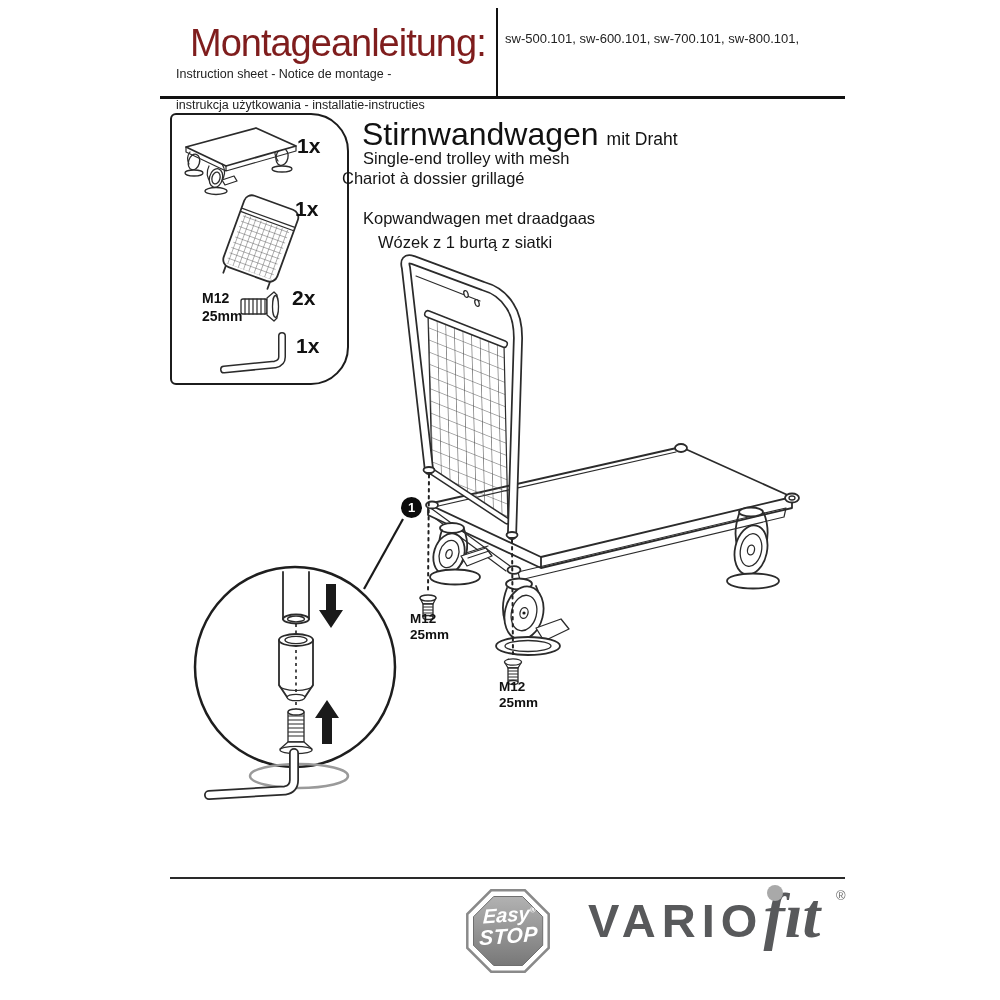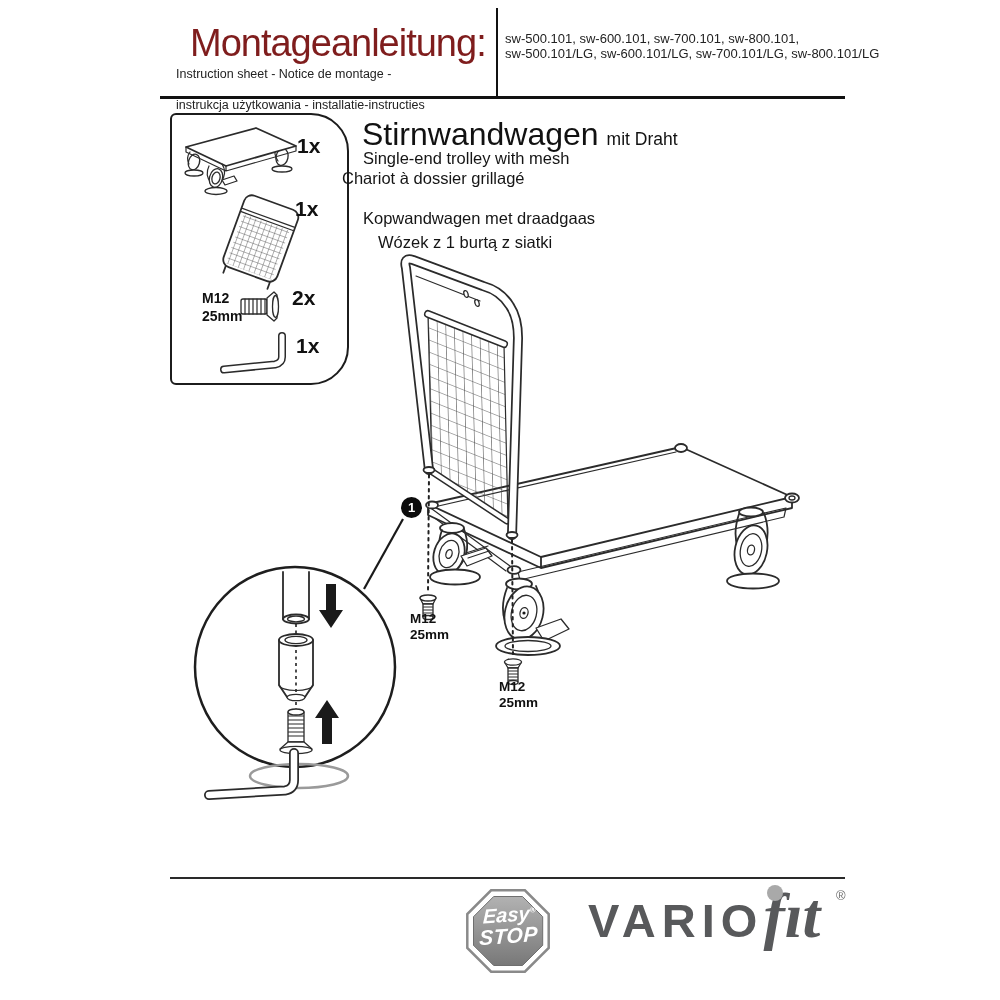--- a/index.html
+++ b/index.html
@@ -252,21 +252,20 @@
     <polygon points="542.7,916.7 542.7,945.3 522.5,965.5 493.7,965.5 473.5,945.3 473.5,916.7 493.7,896.5 522.5,896.5" fill="url(#octGrad)" stroke="#6f6f6f" stroke-width="1"></polygon>
   </g>
 </svg>
 
 <div class="abs main-title">Montageanleitung:</div>
 <div class="abs sub1">Instruction sheet - Notice de montage  -</div>
 <div class="abs sub2">instrukcja użytkowania - installatie-instructies</div>
 <div class="abs vline"></div>
 <div class="abs codes">
   <div>sw-500.101, sw-600.101, sw-700.101, sw-800.101,</div>
-  <div>sw-500.101/LG, sw-600.101/LG, sw-700.101/LG, sw-800.101/LG</div>
 </div>
 <div class="abs hrule"></div>
 
 <div class="abs parts-box"></div>
 <div class="abs qty qty-platform">1x</div>
 <div class="abs qty qty-mesh">1x</div>
 <div class="abs qty qty-screw">2x</div>
 <div class="abs qty qty-wrench">1x</div>
 <div class="abs screw-spec spec-m12">M12</div>
 <div class="abs screw-spec spec-25">25mm</div>

